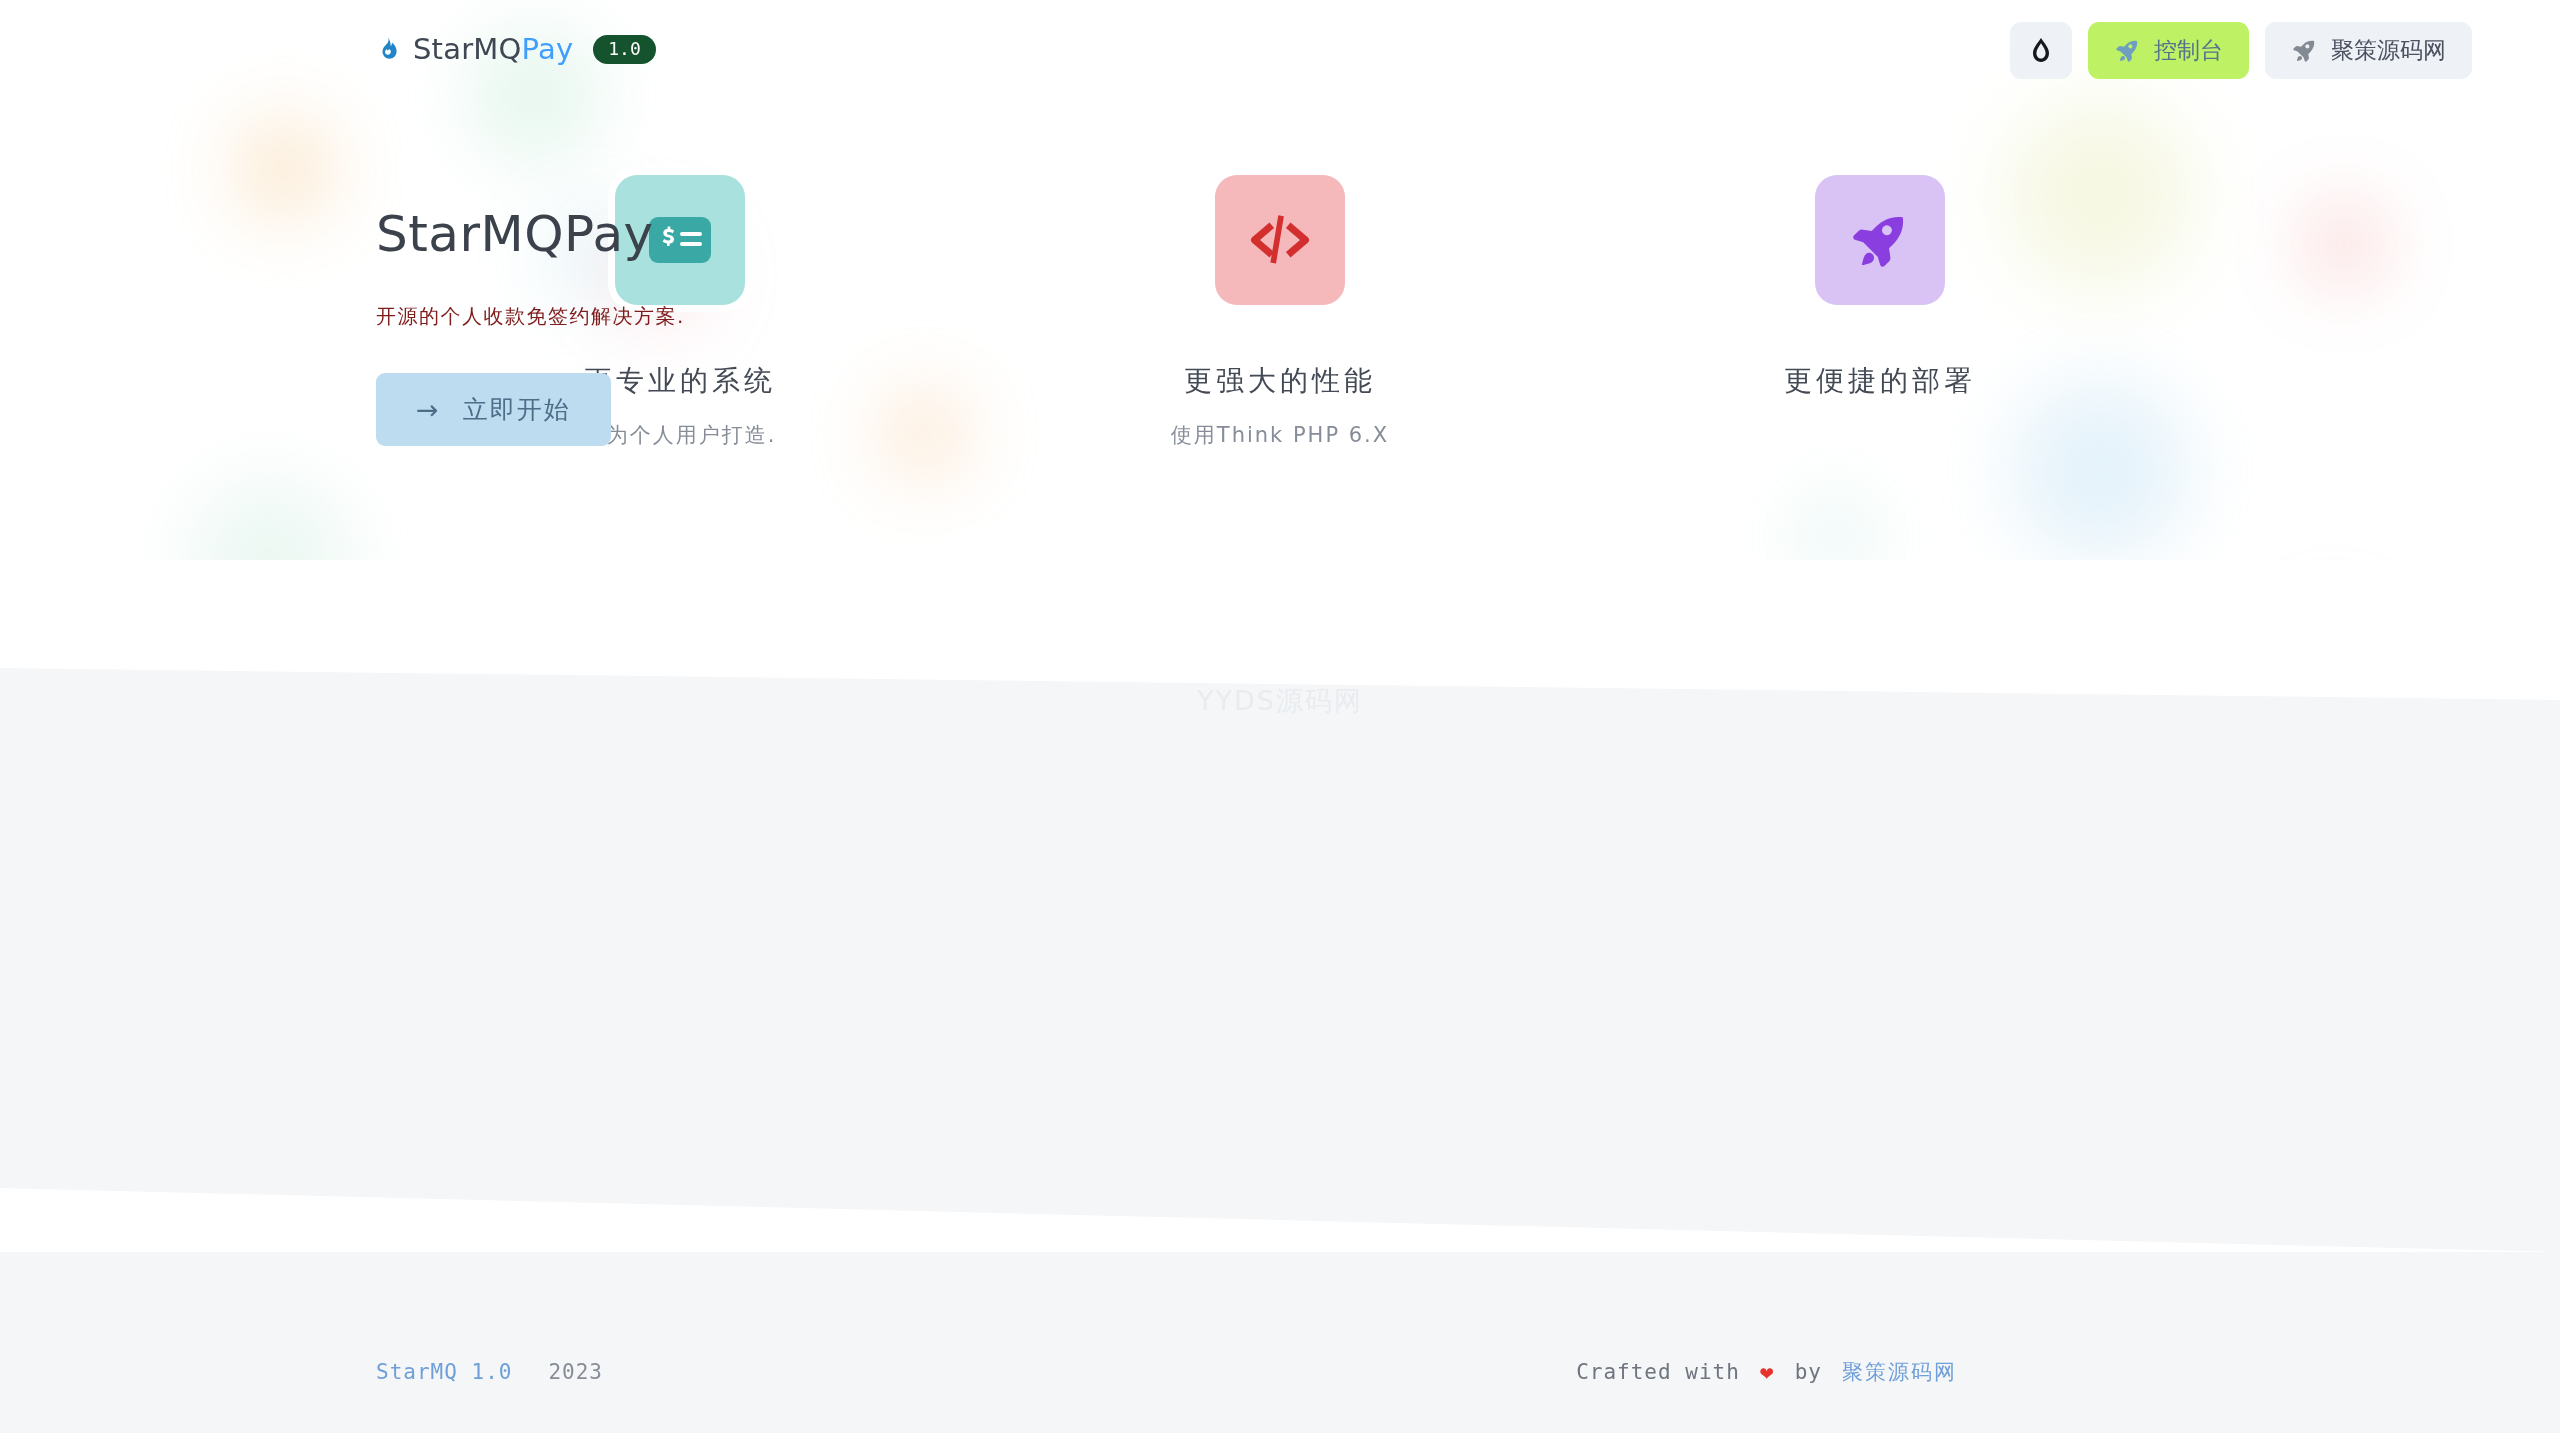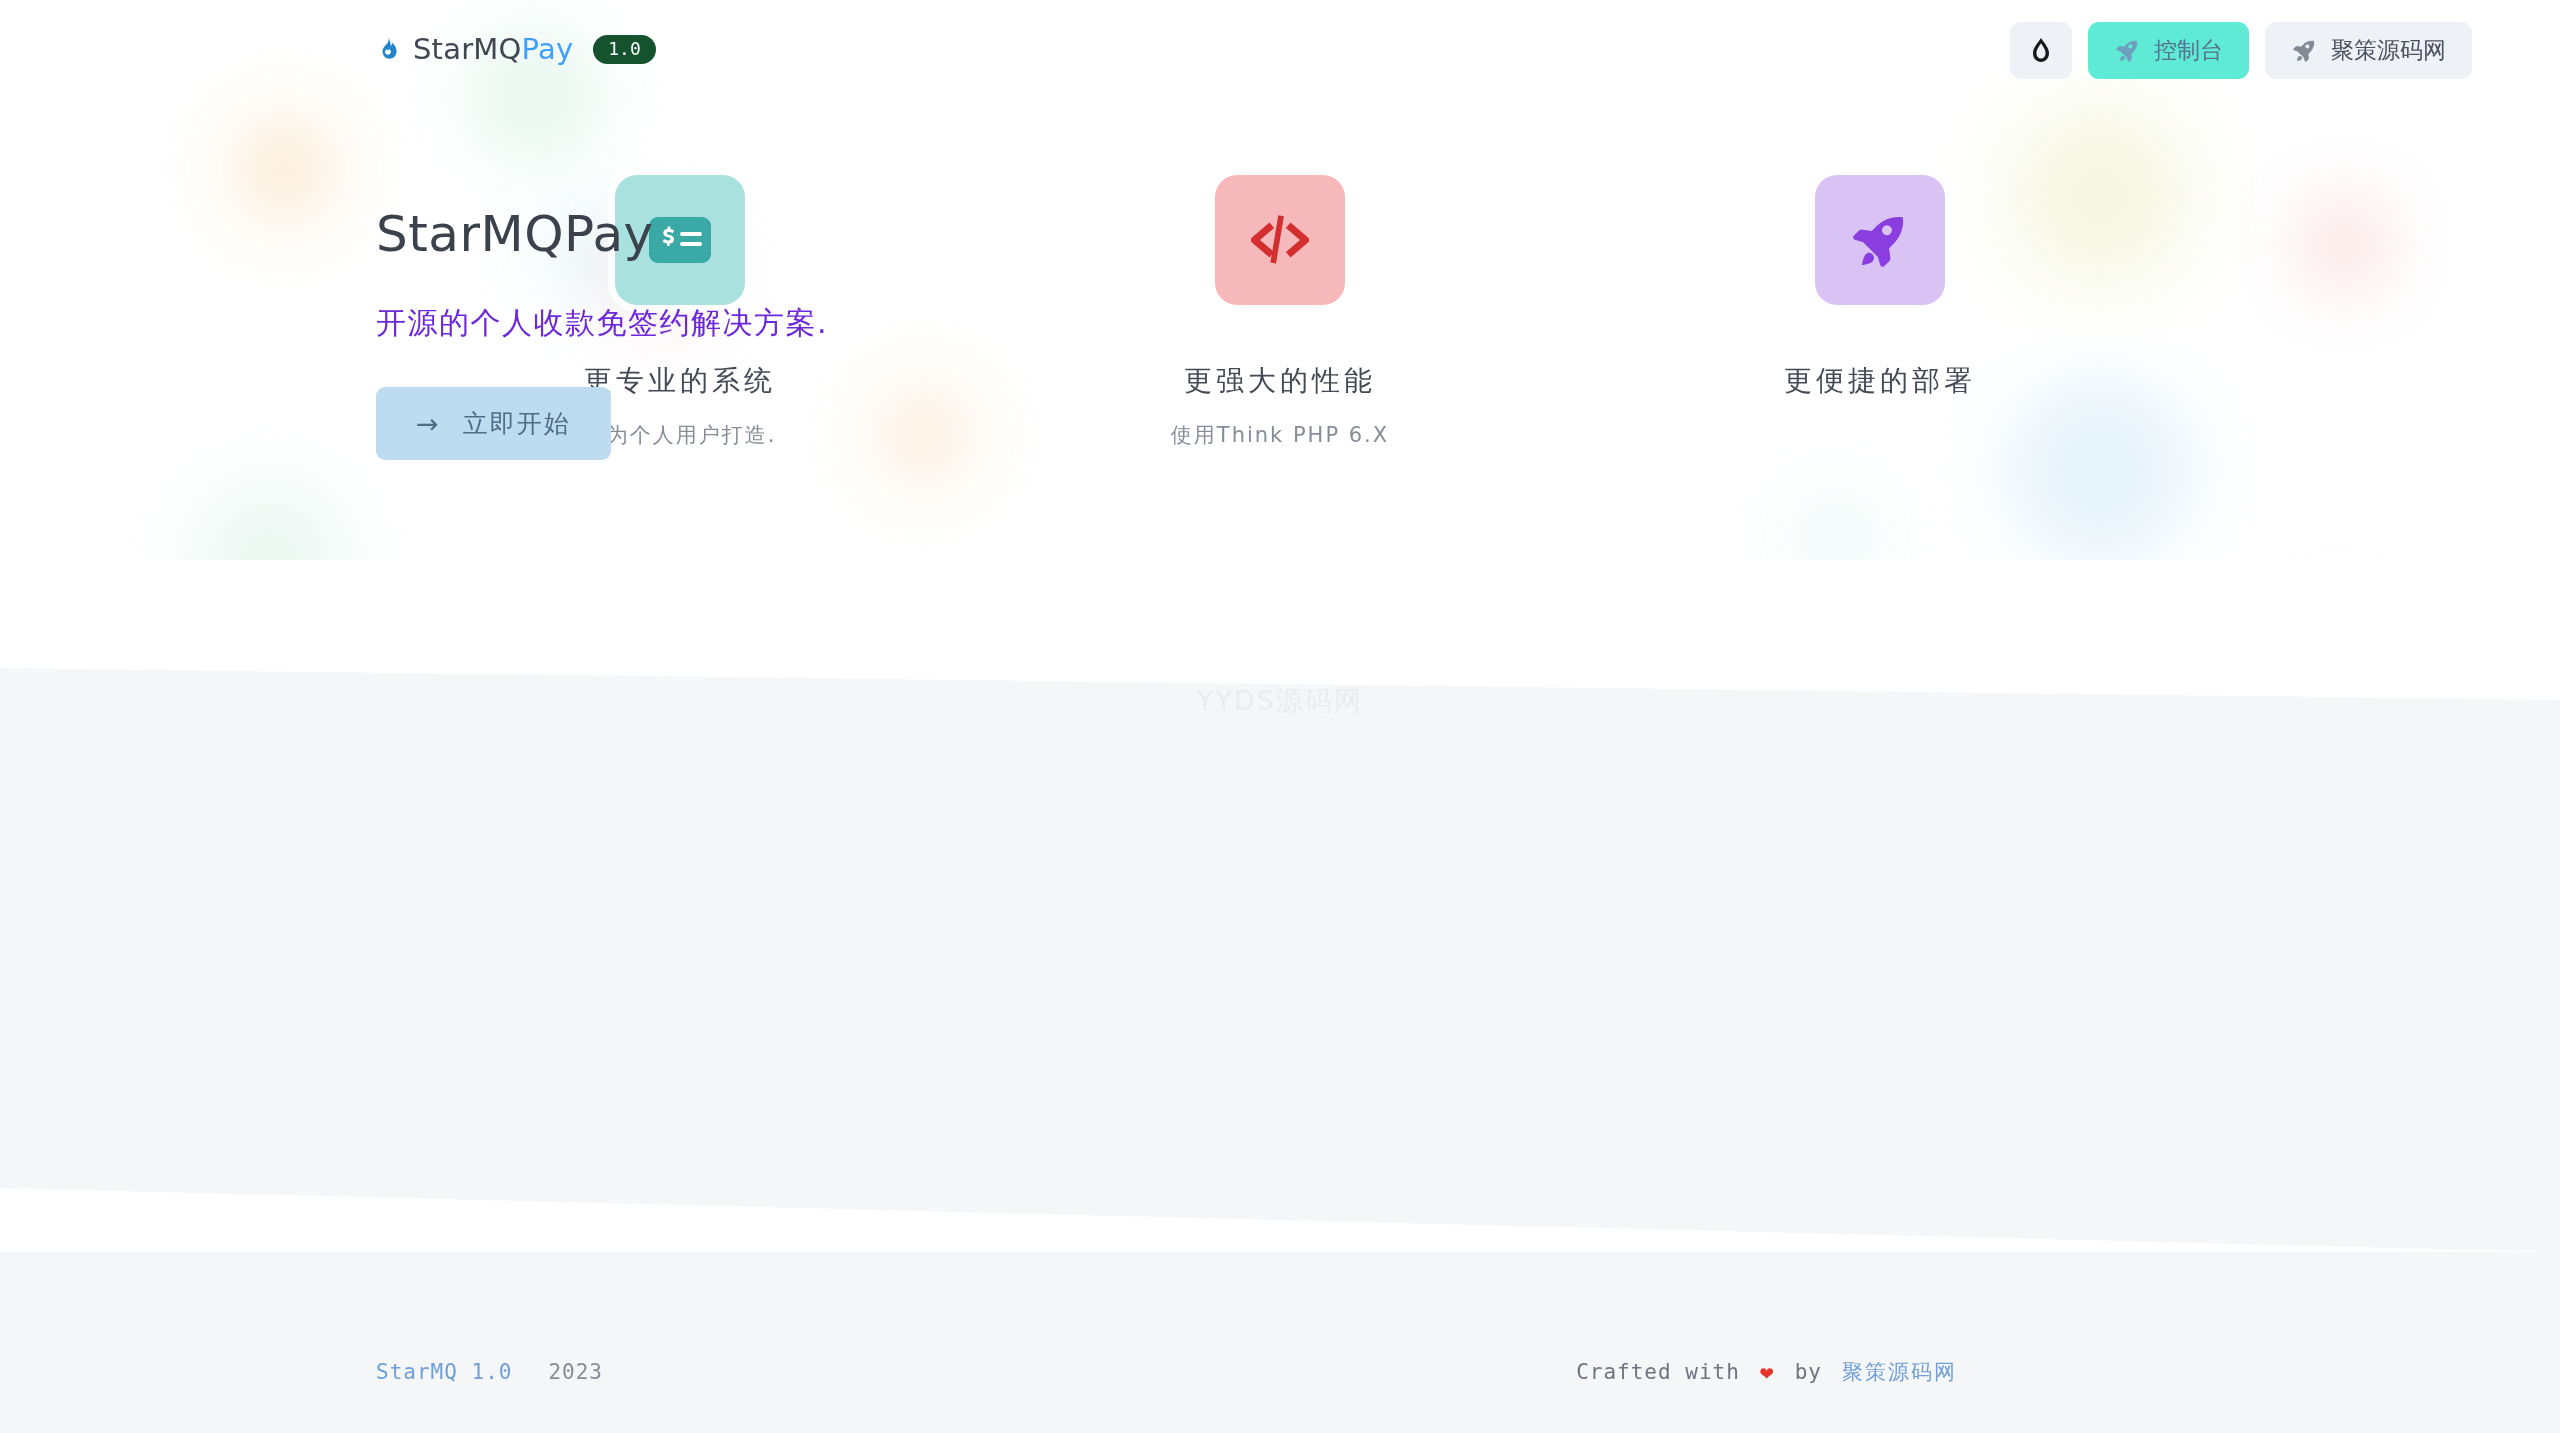--- a/index.html
+++ b/index.html
@@ -52,32 +52,32 @@
   }
   .nav-btn {
     display: flex; align-items: center; gap: 13px;
     height: 57px; padding: 0 26px;
     border-radius: 11px; border: none;
     background: #eef1f5; color: #4a5160;
     font-size: 23px; font-family: "DejaVu Sans", sans-serif;
     cursor: pointer; white-space: nowrap;
   }
   .nav-btn.icon-only { padding: 0; width: 62px; justify-content: center; }
-  .nav-btn.active { background: #5eead4; color: #55738d; }
+  .nav-btn.active { background: #bef264; color: #55738d; }
   .nav-btn svg { display: block; }
 
   
   .hero-inner { position: absolute; left: 376px; top: 205px; z-index: 10; }
   .hero-title {
     font-size: 50px; color: #3b424c; letter-spacing: .5px;
     font-family: "DejaVu Sans", sans-serif; font-weight: 400;
   }
   .hero-sub {
     margin-top: 40px;
-    font-size: 30px; color: #6d28d9; letter-spacing: 1.5px;
+    font-size: 20px; color: #7f1d1d; letter-spacing: 1.5px;
     font-family: "DejaVu Sans", sans-serif;
   }
   .cta {
     margin-top: 43px;
     display: inline-flex; align-items: center; gap: 22px;
     background: #bddcf0; color: #4d6e88;
     border: none; border-radius: 9px;
     height: 73px; padding: 0 40px;
     font-size: 25px; letter-spacing: 2px;
     font-family: "DejaVu Sans", sans-serif;

